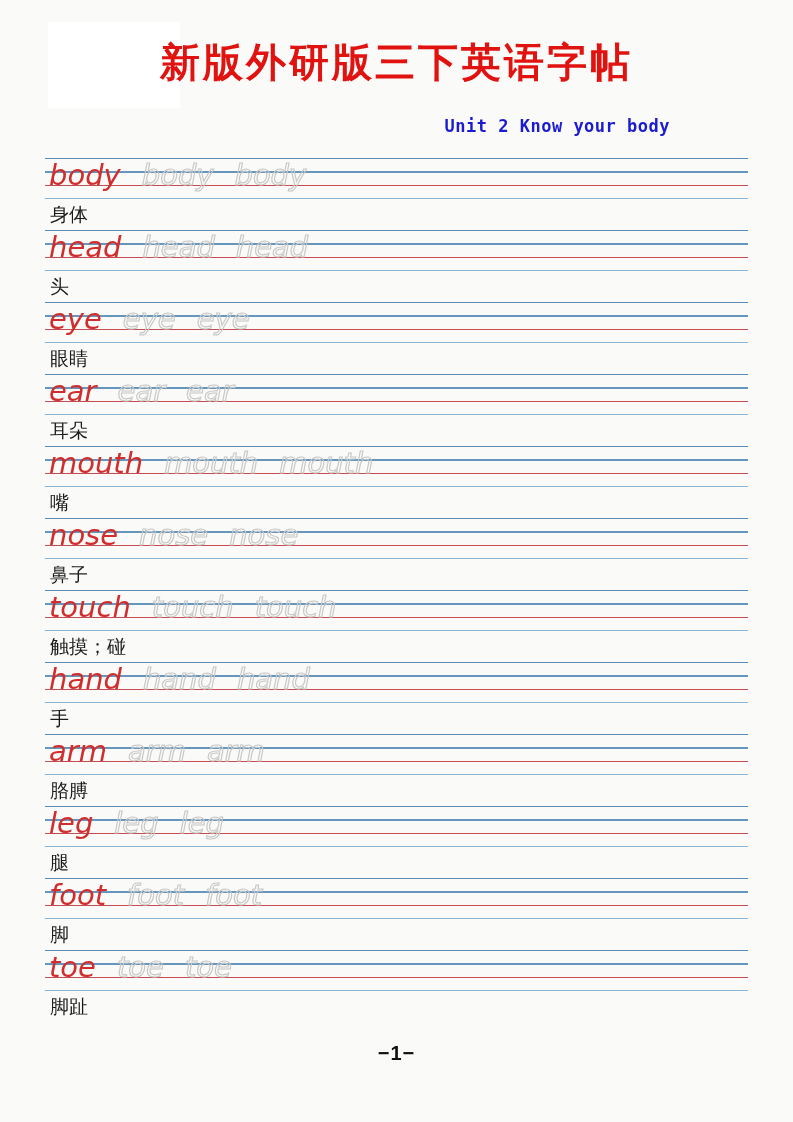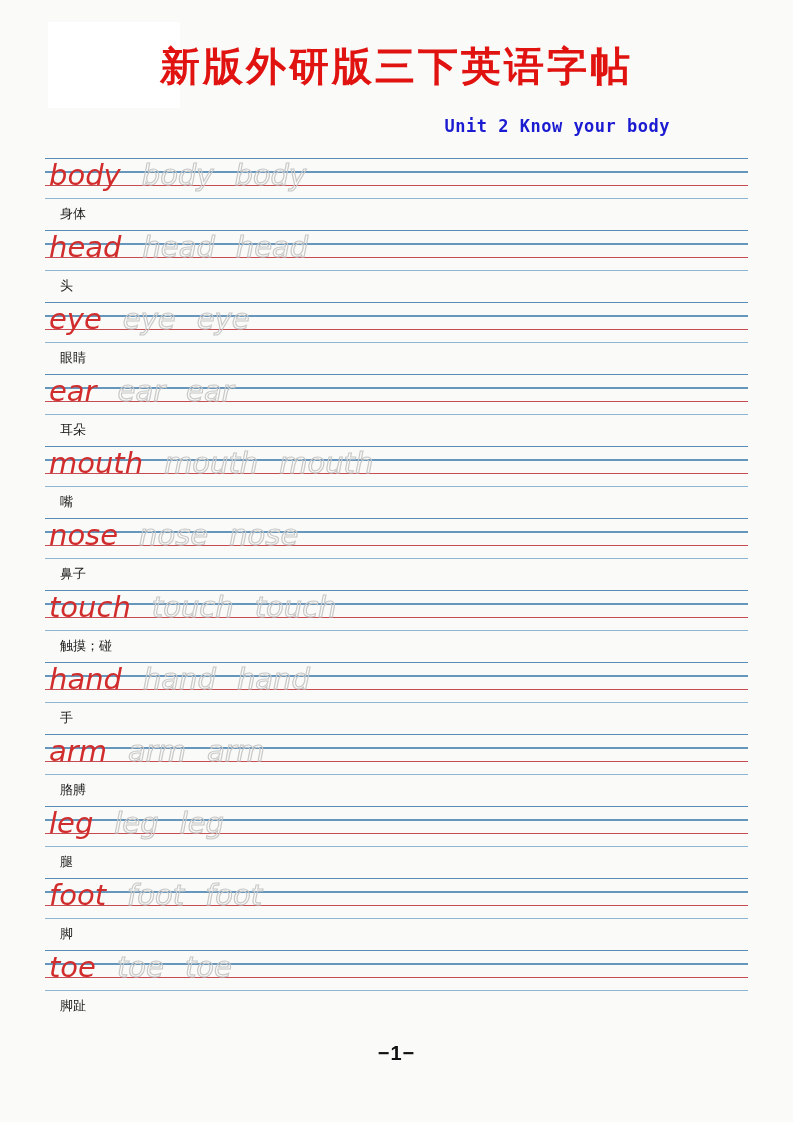--- a/index.html
+++ b/index.html
@@ -8,21 +8,21 @@
     background:#fafaf8;
     font-family:"Liberation Sans",sans-serif;
   }
   .watermark-cover{
     position:absolute;left:48px;top:22px;width:132px;height:86px;
     background:#ffffff;
   }
   .page-title{
     position:absolute;top:42px;left:0;width:100%;
     text-align:center;
-    font-family:Liberation Sans, sans-serif;
+    font-family:Liberation Mono, monospace;
     font-weight:bold;font-size:40px;line-height:48px;
     letter-spacing:3px;
     color:var(--title-red,#e01310);
   }
   .unit-subtitle{
     position:absolute;top:114px;right:123px;
     font-family:"DejaVu Sans Mono",monospace;
     font-weight:bold;font-size:17px;line-height:24px;
     letter-spacing:0.5px;
     color:var(--subtitle-blue,#1b1bd1);
@@ -44,23 +44,23 @@
     font-family:"DejaVu Sans",sans-serif;
     font-style:italic;
     font-size:29px;line-height:36px;
   }
   .word{color:var(--word-red,#d22d2d);}
   .copy{
     color:transparent;
     -webkit-text-stroke:1.15px var(--trace-gray,#c8c8c8);
   }
   .meaning{
-    position:absolute;left:15px;top:44px;
+    position:absolute;left:5px;top:44px;
     font-family:"DejaVu Serif",serif;
-    font-size:13px;line-height:24px;
+    font-size:19px;line-height:24px;
     color:var(--text-black,#1a1a1a);
   }
   .page-number{
     position:absolute;top:1042px;left:0;width:100%;
     text-align:center;
     font-size:20px;font-weight:bold;letter-spacing:1px;
     color:#111;
   }
 </style>
 </head>

